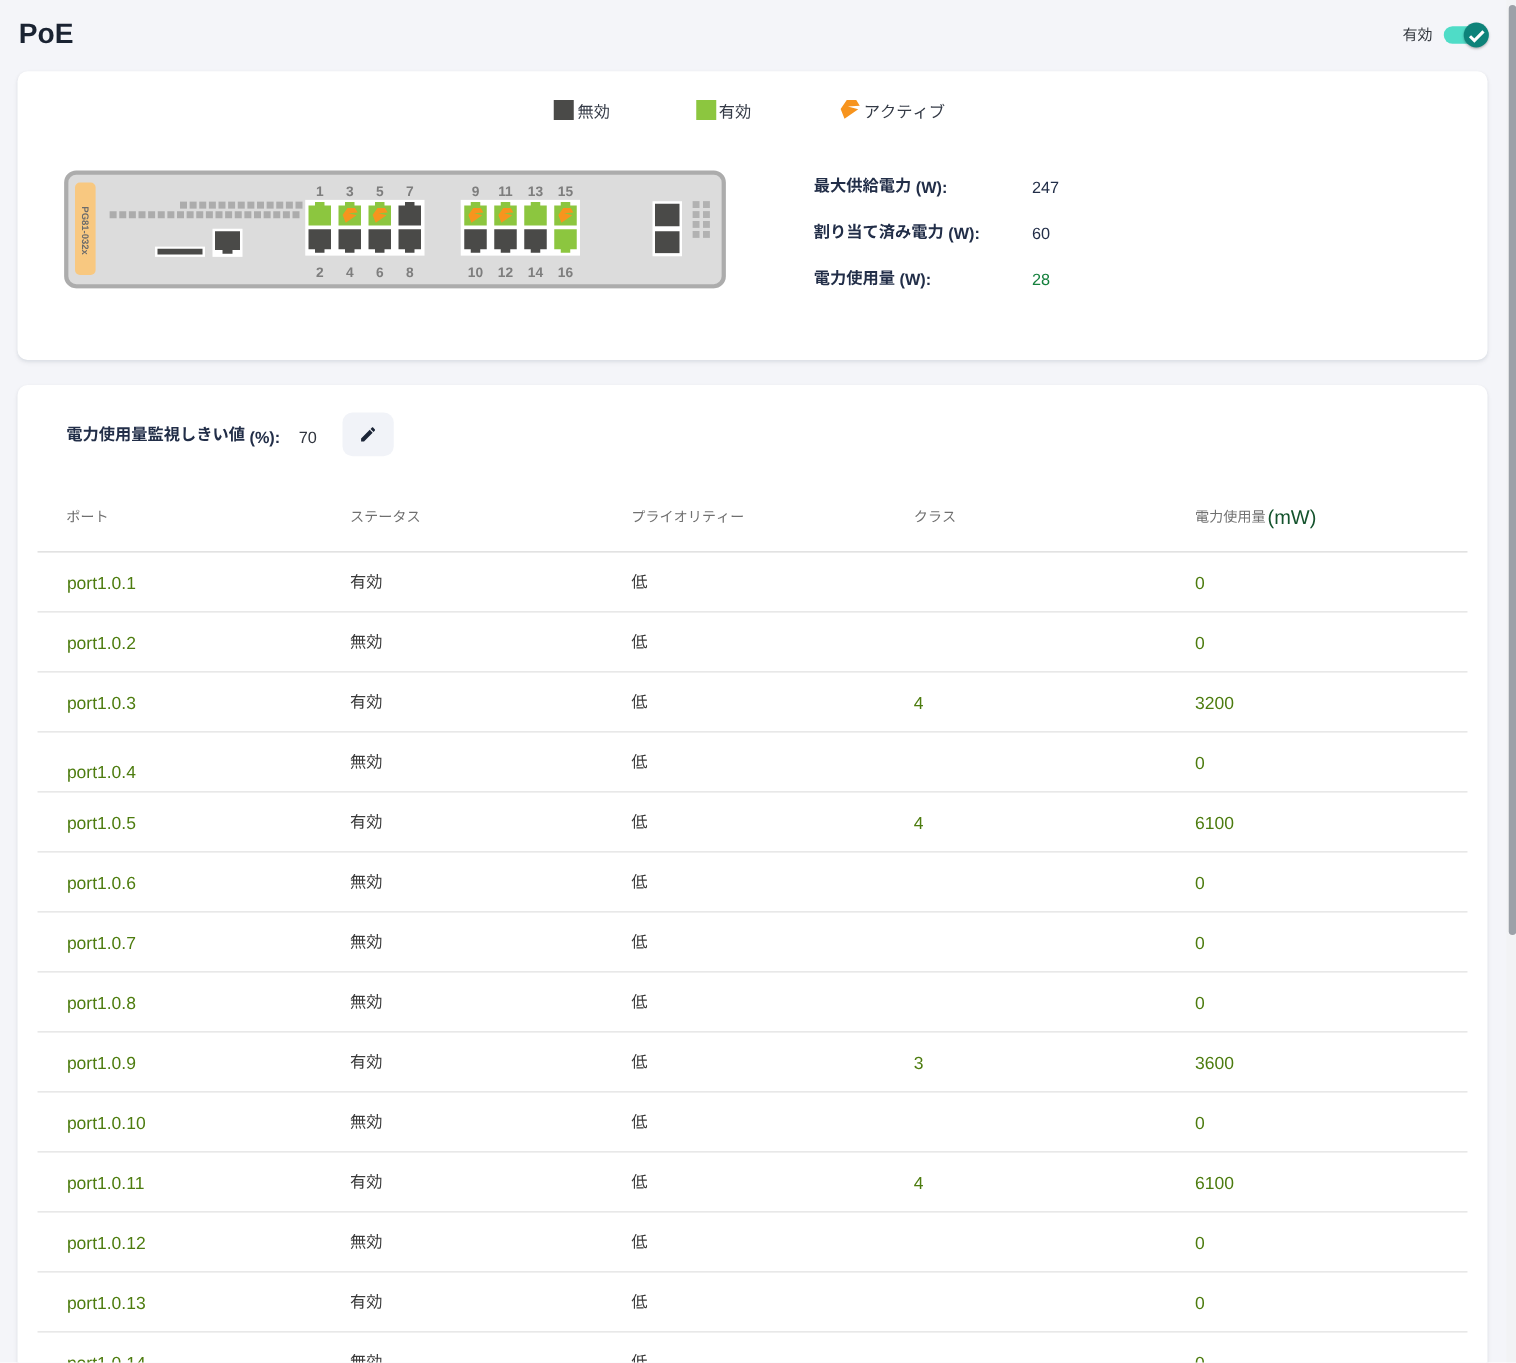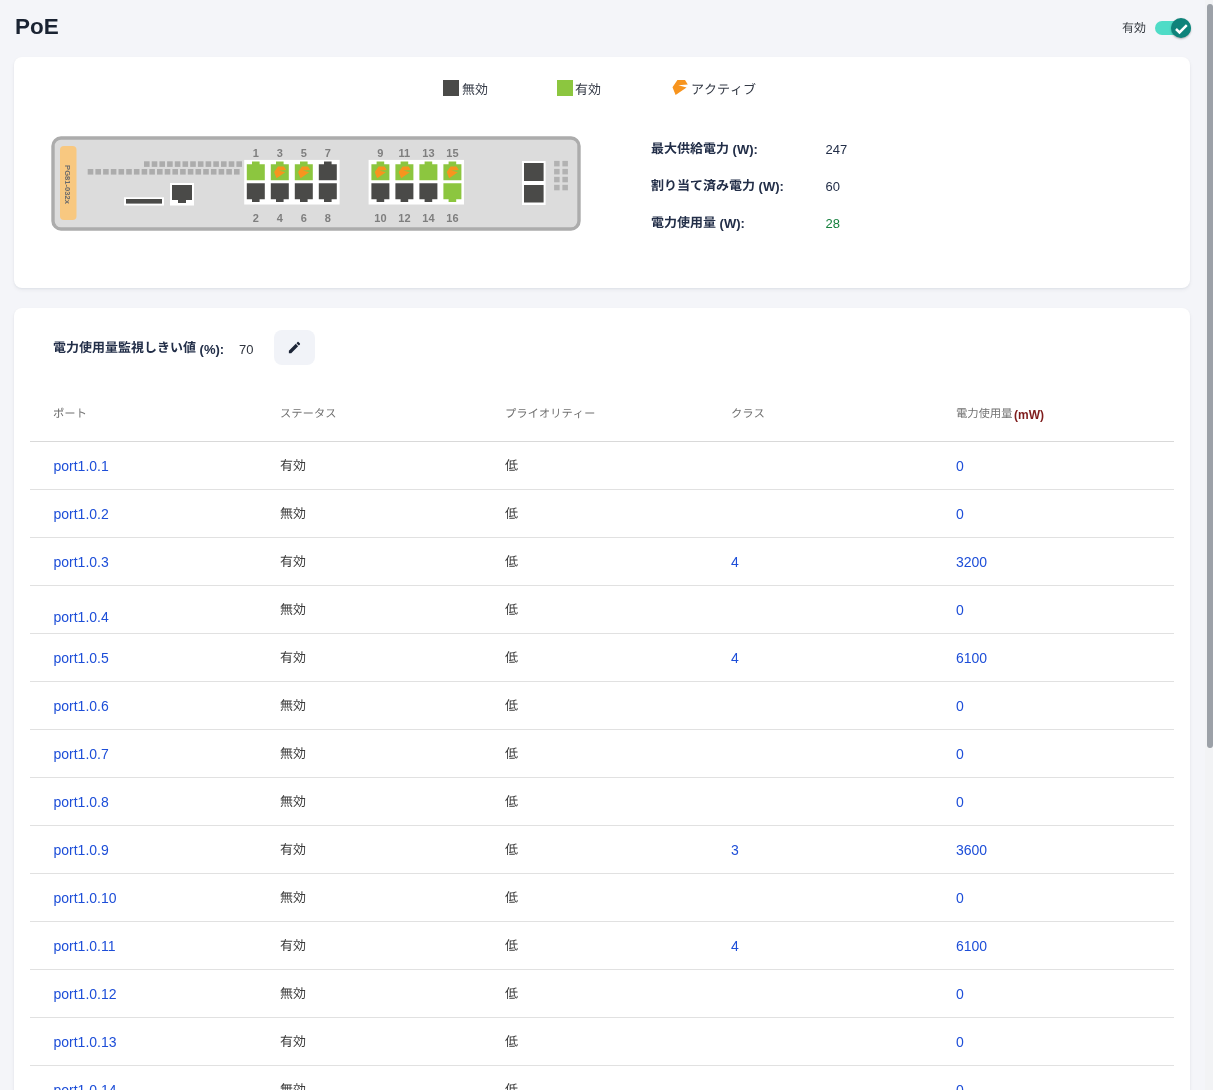--- a/index.html
+++ b/index.html
@@ -1,19 +1,19 @@
 <!DOCTYPE html>
 <html><head><meta charset="utf-8"><style>
 *{margin:0;padding:0;box-sizing:border-box}
 html,body{width:1213px;height:1090px;overflow:hidden}
 body{position:relative;background:#f4f5f9;font-family:"Liberation Sans",sans-serif;}
 .abs{position:absolute}
 .card{position:absolute;left:14px;background:#fff;border-radius:8px;width:1176px;
 box-shadow:0 2px 4px rgba(25,35,60,.05),0 1px 2px rgba(25,35,60,.05)}
-.lat{position:absolute;color:#1d4ed8;font-size:14px;line-height:14px;white-space:pre}
+.lat{position:absolute;color:#4d7c0f;font-size:14px;line-height:14px;white-space:pre}
 .sep{position:absolute;left:30px;width:1144px;height:1px;background:#e1e1e1}
 </style></head><body>
 <div class="abs" style="left:15px;top:15px;font-size:22.5px;font-weight:bold;color:#1a2332;line-height:24px">PoE</div>
 <svg style="position:absolute;left:1122px;top:19.6px;" width="25" height="16" viewBox="0 0 25 16">
     <path transform="translate(0 12.0)" d="M4.7 -10.1C4.5 -9.6 4.4 -9 4.2 -8.5H0.8V-7.7H3.8C3 -6.1 1.9 -4.6 0.5 -3.6C0.6 -3.5 0.9 -3.2 1.1 -3C1.8 -3.5 2.5 -4.1 3.1 -4.9V0.9H3.9V-1.4H9V-0.2C9 0 8.9 0.1 8.7 0.1C8.5 0.1 7.8 0.1 7 0.1C7.1 0.3 7.2 0.7 7.3 0.9C8.3 0.9 9 0.9 9.3 0.8C9.7 0.6 9.9 0.4 9.9 -0.2V-6.3H4C4.3 -6.7 4.5 -7.2 4.8 -7.7H11.3V-8.5H5.1C5.3 -9 5.5 -9.4 5.6 -9.9ZM3.9 -3.5H9V-2.2H3.9ZM3.9 -4.2V-5.5H9V-4.2Z M14 -7.2C13.6 -6.3 13 -5.4 12.3 -4.7C12.5 -4.6 12.9 -4.3 13 -4.2C13.7 -4.9 14.4 -5.9 14.8 -7ZM16.3 -6.9C16.9 -6.2 17.5 -5.2 17.7 -4.6L18.5 -5C18.2 -5.6 17.6 -6.6 17 -7.3ZM15.1 -10.1V-8.4H12.6V-7.6H18.4V-8.4H16V-10.1ZM13.6 -4C14.1 -3.6 14.7 -3.1 15.2 -2.6C14.5 -1.4 13.5 -0.5 12.3 0.2C12.5 0.4 12.8 0.8 13 0.9C14.1 0.2 15.1 -0.8 15.9 -2C16.4 -1.5 16.9 -1 17.2 -0.5L17.8 -1.3C17.5 -1.7 16.9 -2.2 16.3 -2.8C16.7 -3.5 17 -4.2 17.2 -5L16.3 -5.2C16.1 -4.5 15.9 -3.9 15.7 -3.4C15.1 -3.8 14.6 -4.3 14.1 -4.6ZM19.8 -10C19.8 -9.1 19.8 -8.2 19.8 -7.3H18.3V-6.5H19.7C19.6 -3.6 19.1 -1.1 17.3 0.4C17.5 0.5 17.8 0.8 18 1C19.9 -0.6 20.4 -3.3 20.6 -6.5H22.4C22.2 -2.1 22.1 -0.5 21.8 -0.1C21.7 0 21.6 0.1 21.4 0.1C21.2 0.1 20.6 0.1 20 0C20.1 0.3 20.2 0.6 20.2 0.9C20.8 0.9 21.4 0.9 21.8 0.9C22.1 0.8 22.4 0.7 22.6 0.4C23 -0.1 23.1 -1.8 23.2 -6.9C23.2 -7 23.2 -7.3 23.2 -7.3H20.6C20.6 -8.2 20.7 -9.1 20.7 -10Z" fill="#33383f"></path>
   </svg>
 <div class="abs" style="left:1154.5px;top:20.5px;width:36px;height:14.5px;border-radius:7.5px;background:#4fdcc7"></div>
 <div class="abs" style="left:1170.5px;top:17.8px;width:20px;height:20px;border-radius:50%;background:#0e837a;box-shadow:0 1px 2px rgba(0,0,0,.3)">
 <svg width="20" height="20" viewBox="0 0 20 20">
       <path d="M5 11 l3.5 3.4 7.3-7.3" stroke="#fff" stroke-width="2.5" fill="none"></path>
@@ -171,21 +171,21 @@
   </svg>
 <svg style="position:absolute;left:505px;top:405.9px;" width="92" height="15" viewBox="0 0 92 15">
     <path transform="translate(0 11.3)" d="M9.1 -8.1C9.1 -8.5 9.4 -8.9 9.8 -8.9C10.3 -8.9 10.6 -8.5 10.6 -8.1C10.6 -7.7 10.3 -7.4 9.8 -7.4C9.4 -7.4 9.1 -7.7 9.1 -8.1ZM8.6 -8.1C8.6 -8 8.6 -7.9 8.6 -7.8L8.3 -7.7C7.8 -7.7 3.2 -7.7 2.6 -7.7C2.2 -7.7 1.8 -7.8 1.5 -7.8V-6.8C1.8 -6.8 2.1 -6.8 2.6 -6.8C3.2 -6.8 7.7 -6.8 8.4 -6.8C8.2 -5.8 7.7 -4.2 6.9 -3.2C6 -2 4.7 -1 2.5 -0.5L3.3 0.4C5.3 -0.2 6.7 -1.3 7.7 -2.6C8.6 -3.8 9.2 -5.6 9.4 -6.8L9.4 -6.9C9.5 -6.9 9.7 -6.8 9.8 -6.8C10.5 -6.8 11.1 -7.4 11.1 -8.1C11.1 -8.8 10.5 -9.4 9.8 -9.4C9.1 -9.4 8.6 -8.8 8.6 -8.1Z M13.9 -8.4V-7.5C14.2 -7.5 14.6 -7.5 14.9 -7.5C15.5 -7.5 18.7 -7.5 19.4 -7.5C19.7 -7.5 20.1 -7.5 20.4 -7.5V-8.4C20.1 -8.4 19.7 -8.4 19.4 -8.4C18.7 -8.4 15.5 -8.4 14.9 -8.4C14.6 -8.4 14.2 -8.4 13.9 -8.4ZM21.2 -5.4 20.6 -5.8C20.5 -5.8 20.2 -5.8 20 -5.8C19.4 -5.8 14.6 -5.8 14 -5.8C13.7 -5.8 13.3 -5.8 12.9 -5.8V-4.9C13.3 -4.9 13.7 -4.9 14 -4.9C14.7 -4.9 19.4 -4.9 20 -4.9C19.8 -4.1 19.3 -3.1 18.7 -2.4C17.7 -1.4 16.3 -0.7 14.7 -0.3L15.4 0.5C16.8 0.1 18.2 -0.6 19.4 -1.9C20.3 -2.8 20.8 -4 21.1 -5.1C21.1 -5.2 21.2 -5.3 21.2 -5.4Z M23.6 -4.1 24 -3.2C25.6 -3.7 27.1 -4.4 28.3 -5V-0.9C28.3 -0.4 28.3 0.1 28.3 0.4H29.4C29.3 0.1 29.3 -0.4 29.3 -0.9V-5.6C30.5 -6.4 31.5 -7.3 32.4 -8.1L31.6 -8.8C30.8 -7.9 29.7 -6.9 28.5 -6.2C27.3 -5.4 25.5 -4.6 23.6 -4.1Z M34.9 -1.6 35.5 -0.9C37.5 -1.9 39.5 -3.8 40.5 -5.1L40.5 -1C40.5 -0.7 40.4 -0.5 40.1 -0.5C39.7 -0.5 39 -0.6 38.5 -0.7L38.6 0.2C39.1 0.3 39.8 0.3 40.4 0.3C41.1 0.3 41.4 0 41.4 -0.6C41.4 -2 41.4 -4.2 41.3 -5.9H43.1C43.4 -5.9 43.8 -5.9 44 -5.9V-6.9C43.8 -6.8 43.4 -6.8 43.1 -6.8H41.3L41.3 -7.9C41.3 -8.2 41.3 -8.5 41.4 -8.8H40.3C40.4 -8.6 40.4 -8.3 40.4 -7.9L40.4 -6.8H36.3C36 -6.8 35.6 -6.8 35.3 -6.9V-5.9C35.6 -5.9 36 -5.9 36.4 -5.9H40.1C39.2 -4.6 37.2 -2.7 34.9 -1.6Z M54 -8.6H52.9C52.9 -8.3 53 -8 53 -7.6C53 -7.2 53 -6.2 53 -5.8C53 -3.7 52.8 -2.8 52 -1.8C51.3 -1 50.4 -0.6 49.3 -0.3L50.1 0.5C50.9 0.2 52 -0.3 52.7 -1.2C53.6 -2.2 53.9 -3.1 53.9 -5.8C53.9 -6.2 53.9 -7.1 53.9 -7.6C53.9 -8 53.9 -8.3 54 -8.6ZM48.7 -8.5H47.7C47.7 -8.3 47.7 -7.9 47.7 -7.7C47.7 -7.3 47.7 -4.4 47.7 -3.9C47.7 -3.6 47.7 -3.2 47.7 -3H48.7C48.7 -3.2 48.7 -3.6 48.7 -3.9C48.7 -4.4 48.7 -7.3 48.7 -7.7C48.7 -7.9 48.7 -8.3 48.7 -8.5Z M58.9 -8.4V-7.4C59.2 -7.4 59.6 -7.5 60 -7.5C60.6 -7.5 63.9 -7.5 64.5 -7.5C64.9 -7.5 65.2 -7.4 65.6 -7.4V-8.4C65.2 -8.3 64.8 -8.3 64.5 -8.3C63.9 -8.3 60.6 -8.3 59.9 -8.3C59.6 -8.3 59.2 -8.3 58.9 -8.4ZM57.6 -5.5V-4.6C57.9 -4.6 58.2 -4.6 58.6 -4.6H61.9C61.9 -3.5 61.8 -2.6 61.3 -1.8C60.9 -1.1 60 -0.4 59.2 -0.1L60 0.5C61 0 61.8 -0.8 62.2 -1.5C62.7 -2.4 62.9 -3.4 62.9 -4.6H66C66.2 -4.6 66.6 -4.6 66.8 -4.6V-5.5C66.6 -5.5 66.2 -5.5 66 -5.5C65.4 -5.5 59.2 -5.5 58.6 -5.5C58.2 -5.5 57.9 -5.5 57.6 -5.5Z M69.2 -2.9 69.6 -2.1C70.9 -2.5 72.2 -3.1 73.1 -3.6V-0.1C73.1 0.2 73.1 0.7 73.1 0.9H74.1C74.1 0.7 74.1 0.2 74.1 -0.1V-4.1C75.1 -4.8 76.1 -5.6 76.6 -6.2L75.9 -6.9C75.4 -6.2 74.3 -5.3 73.2 -4.6C72.3 -4.1 70.7 -3.3 69.2 -2.9Z M80.3 -4.9V-3.8C80.6 -3.8 81.2 -3.8 81.8 -3.8C82.7 -3.8 87.2 -3.8 88 -3.8C88.5 -3.8 89 -3.8 89.2 -3.8V-4.9C89 -4.9 88.6 -4.8 88 -4.8C87.2 -4.8 82.7 -4.8 81.8 -4.8C81.2 -4.8 80.6 -4.9 80.3 -4.9Z" fill="#6f6f6f"></path>
   </svg>
 <svg style="position:absolute;left:731px;top:405.9px;" width="35" height="15" viewBox="0 0 35 15">
     <path transform="translate(0 11.3)" d="M6.1 -8.8 5 -9.1C4.9 -8.8 4.8 -8.4 4.7 -8.2C4.2 -7.2 3.1 -5.6 1.1 -4.4L1.9 -3.8C3.1 -4.6 4.1 -5.7 4.8 -6.6H8.6C8.4 -5.6 7.7 -4.1 6.8 -3.1C5.8 -1.9 4.3 -0.8 2.3 -0.2L3.1 0.5C5.2 -0.3 6.6 -1.3 7.6 -2.6C8.6 -3.8 9.3 -5.3 9.6 -6.5C9.7 -6.6 9.8 -6.9 9.9 -7.1L9.1 -7.5C8.9 -7.4 8.7 -7.4 8.4 -7.4H5.3L5.6 -7.9C5.7 -8.1 5.9 -8.5 6.1 -8.8Z M13.9 -8.4V-7.5C14.2 -7.5 14.6 -7.5 14.9 -7.5C15.5 -7.5 18.7 -7.5 19.4 -7.5C19.7 -7.5 20.1 -7.5 20.4 -7.5V-8.4C20.1 -8.4 19.7 -8.4 19.4 -8.4C18.7 -8.4 15.5 -8.4 14.9 -8.4C14.6 -8.4 14.2 -8.4 13.9 -8.4ZM21.2 -5.4 20.6 -5.8C20.5 -5.8 20.2 -5.8 20 -5.8C19.4 -5.8 14.6 -5.8 14 -5.8C13.7 -5.8 13.3 -5.8 12.9 -5.8V-4.9C13.3 -4.9 13.7 -4.9 14 -4.9C14.7 -4.9 19.4 -4.9 20 -4.9C19.8 -4.1 19.3 -3.1 18.7 -2.4C17.7 -1.4 16.3 -0.7 14.7 -0.3L15.4 0.5C16.8 0.1 18.2 -0.6 19.4 -1.9C20.3 -2.8 20.8 -4 21.1 -5.1C21.1 -5.2 21.2 -5.3 21.2 -5.4Z M31.6 -7.6 31.1 -8C30.9 -7.9 30.6 -7.9 30.2 -7.9C29.8 -7.9 26.3 -7.9 25.9 -7.9C25.5 -7.9 24.9 -8 24.7 -8V-6.9C24.8 -7 25.5 -7 25.9 -7C26.2 -7 29.9 -7 30.3 -7C30 -6.1 29.2 -4.7 28.4 -3.9C27.2 -2.6 25.5 -1.2 23.7 -0.5L24.5 0.2C26.1 -0.5 27.7 -1.8 28.9 -3.1C30 -2 31.2 -0.7 32 0.3L32.8 -0.4C32 -1.3 30.6 -2.7 29.5 -3.8C30.3 -4.8 31 -6.1 31.4 -7.1C31.4 -7.2 31.6 -7.5 31.6 -7.6Z" fill="#6f6f6f"></path>
   </svg>
 <svg style="position:absolute;left:956px;top:405.9px;" width="58" height="15" viewBox="0 0 58 15">
     <path transform="translate(0 11.3)" d="M2.2 -6.4V-5.9H4.6V-6.4ZM2 -5.3V-4.7H4.6V-5.3ZM6.6 -5.3V-4.7H9.3V-5.3ZM6.6 -6.4V-5.9H9.1V-6.4ZM8.7 -2.1V-1.3H6V-2.1ZM8.7 -2.7H6V-3.4H8.7ZM5.2 -2.1V-1.3H2.7V-2.1ZM5.2 -2.7H2.7V-3.4H5.2ZM1.8 -4.1V-0.1H2.7V-0.7H5.2V-0.3C5.2 0.6 5.5 0.8 6.8 0.8C7.1 0.8 9.1 0.8 9.4 0.8C10.5 0.8 10.8 0.5 10.9 -0.9C10.6 -1 10.3 -1.1 10.1 -1.2C10.1 -0.1 10 0.1 9.4 0.1C8.9 0.1 7.2 0.1 6.8 0.1C6.1 0.1 6 0 6 -0.3V-0.7H9.5V-4.1ZM0.9 -7.7V-5.4H1.6V-7H5.2V-4.4H6V-7H9.7V-5.4H10.5V-7.7H6V-8.4H9.8V-9H1.5V-8.4H5.2V-7.7Z M15.9 -9.5V-7.5V-7H12.2V-6.2H15.9C15.7 -4 15 -1.5 11.9 0.3C12.1 0.4 12.4 0.7 12.6 0.9C15.8 -1.1 16.6 -3.8 16.8 -6.2H20.6C20.4 -2.2 20.2 -0.6 19.8 -0.2C19.6 -0 19.5 0 19.2 0C19 0 18.2 -0 17.5 -0.1C17.6 0.2 17.7 0.5 17.8 0.8C18.5 0.8 19.2 0.8 19.6 0.8C20 0.8 20.3 0.7 20.5 0.4C21 -0.2 21.3 -1.9 21.5 -6.6C21.5 -6.7 21.5 -7 21.5 -7H16.8V-7.5V-9.5Z M29.4 -9.4V-8.2H26.2V-7.5H29.4V-6.4H26.6V-3.2H29.3C29.2 -2.6 29.1 -2 28.7 -1.5C28.1 -1.9 27.6 -2.4 27.3 -3L26.6 -2.8C27 -2 27.5 -1.4 28.2 -0.9C27.7 -0.4 26.9 -0 25.8 0.2C26 0.4 26.2 0.7 26.3 0.9C27.5 0.6 28.3 0.1 28.9 -0.4C30 0.2 31.5 0.7 33.1 0.9C33.2 0.7 33.4 0.4 33.6 0.2C32 -0 30.5 -0.4 29.4 -1C29.8 -1.7 30 -2.4 30.1 -3.2H33.1V-6.4H30.2V-7.5H33.5V-8.2H30.2V-9.4ZM27.3 -5.6H29.4V-4.5L29.4 -3.9H27.3ZM30.2 -5.6H32.3V-3.9H30.2L30.2 -4.5ZM25.7 -9.5C25.1 -7.8 24 -6.1 22.8 -5C23 -4.8 23.2 -4.4 23.3 -4.2C23.7 -4.6 24.2 -5.1 24.6 -5.7V0.9H25.4V-6.9C25.8 -7.7 26.2 -8.5 26.5 -9.3Z M35.6 -8.7V-4.6C35.6 -3 35.5 -1 34.3 0.4C34.5 0.5 34.8 0.8 34.9 1C35.8 0 36.2 -1.3 36.3 -2.6H39.2V0.8H40V-2.6H43.1V-0.2C43.1 -0 43 0 42.8 0C42.6 0 41.8 0.1 41 0C41.1 0.2 41.3 0.6 41.3 0.8C42.4 0.8 43 0.8 43.4 0.7C43.8 0.6 43.9 0.3 43.9 -0.2V-8.7ZM36.5 -7.9H39.2V-6.1H36.5ZM43.1 -7.9V-6.1H40V-7.9ZM36.5 -5.3H39.2V-3.4H36.4C36.5 -3.8 36.5 -4.2 36.5 -4.6ZM43.1 -5.3V-3.4H40V-5.3Z M48 -7.5H53.6V-6.9H48ZM48 -8.6H53.6V-8H48ZM47.2 -9.1V-6.4H54.5V-9.1ZM45.8 -5.9V-5.3H55.9V-5.9ZM47.8 -3.1H50.4V-2.4H47.8ZM51.2 -3.1H54V-2.4H51.2ZM47.8 -4.2H50.4V-3.6H47.8ZM51.2 -4.2H54V-3.6H51.2ZM45.7 -0V0.6H56V-0H51.2V-0.7H55.1V-1.3H51.2V-1.9H54.8V-4.7H47V-1.9H50.4V-1.3H46.7V-0.7H50.4V-0Z" fill="#6f6f6f"></path>
   </svg>
-<div class="lat" style="left:1014px;top:408.2px;font-size:12px;font-weight:bold;color:#7f1d1d">(mW)</div>
+<div class="lat" style="left:1014px;top:408.2px;font-size:16px;font-weight:normal;color:#14532d">(mW)</div>
 <div class="sep" style="top:441px;background:#d9d9d9"></div>
 <div class="lat" style="left:53.5px;top:458.5px">port1.0.1</div>
 <svg style="position:absolute;left:280px;top:457.2px;" width="27" height="17" viewBox="0 0 27 17">
     <path transform="translate(0 13.0)" d="M5.1 -10.9C4.9 -10.4 4.7 -9.8 4.5 -9.2H0.8V-8.3H4.1C3.3 -6.6 2.1 -5 0.5 -4C0.7 -3.8 1 -3.4 1.1 -3.2C2 -3.8 2.7 -4.5 3.3 -5.3V1H4.3V-1.5H9.7V-0.2C9.7 0 9.7 0.1 9.4 0.1C9.2 0.1 8.4 0.1 7.5 0.1C7.7 0.3 7.8 0.7 7.9 1C9 1 9.7 1 10.1 0.9C10.6 0.7 10.7 0.4 10.7 -0.2V-6.8H4.4C4.7 -7.3 4.9 -7.8 5.2 -8.3H12.2V-9.2H5.6C5.7 -9.7 5.9 -10.2 6.1 -10.7ZM4.3 -3.8H9.7V-2.4H4.3ZM4.3 -4.6V-5.9H9.7V-4.6Z M15.1 -7.8C14.8 -6.8 14.1 -5.8 13.4 -5.1C13.6 -5 14 -4.7 14.1 -4.5C14.9 -5.3 15.6 -6.4 16.1 -7.6ZM17.6 -7.5C18.3 -6.7 18.9 -5.6 19.2 -5L20 -5.4C19.7 -6.1 19.1 -7.1 18.4 -7.9ZM16.4 -10.9V-9.1H13.6V-8.2H20V-9.1H17.3V-10.9ZM14.7 -4.4C15.3 -3.9 15.9 -3.4 16.5 -2.8C15.7 -1.5 14.7 -0.5 13.4 0.2C13.6 0.4 13.9 0.8 14.1 1C15.3 0.2 16.4 -0.9 17.2 -2.2C17.8 -1.6 18.3 -1 18.7 -0.6L19.3 -1.4C18.9 -1.8 18.3 -2.4 17.7 -3C18.1 -3.7 18.4 -4.5 18.6 -5.4L17.7 -5.6C17.5 -4.9 17.2 -4.3 17 -3.7C16.4 -4.2 15.8 -4.6 15.3 -5ZM21.4 -10.8C21.4 -9.8 21.4 -8.9 21.4 -7.9H19.8V-7H21.4C21.2 -3.9 20.7 -1.2 18.7 0.4C19 0.6 19.3 0.9 19.5 1.1C21.6 -0.7 22.1 -3.6 22.3 -7H24.2C24.1 -2.2 24 -0.5 23.7 -0.1C23.5 0 23.4 0.1 23.2 0.1C22.9 0.1 22.3 0.1 21.6 0C21.8 0.3 21.9 0.7 21.9 0.9C22.6 1 23.2 1 23.6 0.9C24 0.9 24.2 0.8 24.5 0.5C24.9 -0.1 25 -1.9 25.1 -7.4C25.1 -7.6 25.1 -7.9 25.1 -7.9H22.3C22.4 -8.9 22.4 -9.8 22.4 -10.8Z" fill="#3b3b3b"></path>
   </svg>
 <svg style="position:absolute;left:505px;top:457.2px;" width="14" height="17" viewBox="0 0 14 17">
     <path transform="translate(0 13.0)" d="M4.3 -0.2V0.7H9.8V-0.2ZM3.9 -1.8 4.1 -0.9C5.4 -1.1 7.1 -1.5 8.7 -1.8L8.7 -2.7C7.7 -2.5 6.6 -2.3 5.7 -2.1V-5.5H8.6C9 -2 9.9 0.5 11.4 0.5C12.2 0.5 12.6 0.1 12.7 -1.7C12.5 -1.8 12.1 -2 11.9 -2.2C11.9 -0.9 11.8 -0.4 11.5 -0.4C10.7 -0.4 9.9 -2.5 9.5 -5.5H12.5V-6.4H9.4C9.3 -7.2 9.3 -8.2 9.3 -9.1C10.2 -9.3 11.1 -9.5 11.9 -9.7L11.1 -10.5C9.8 -10 7.5 -9.6 5.4 -9.4L4.7 -9.6V-2ZM5.7 -8.6C6.5 -8.7 7.4 -8.8 8.3 -9C8.3 -8.1 8.4 -7.2 8.5 -6.4H5.7ZM3.4 -10.9C2.7 -8.9 1.5 -6.9 0.2 -5.7C0.4 -5.5 0.7 -5 0.8 -4.7C1.2 -5.2 1.7 -5.7 2.1 -6.3V1H3V-7.8C3.5 -8.7 4 -9.6 4.4 -10.6Z" fill="#3b3b3b"></path>
   </svg>
 <div class="lat" style="left:956px;top:458.5px">0</div>
 <div class="sep" style="top:489.0px"></div>

